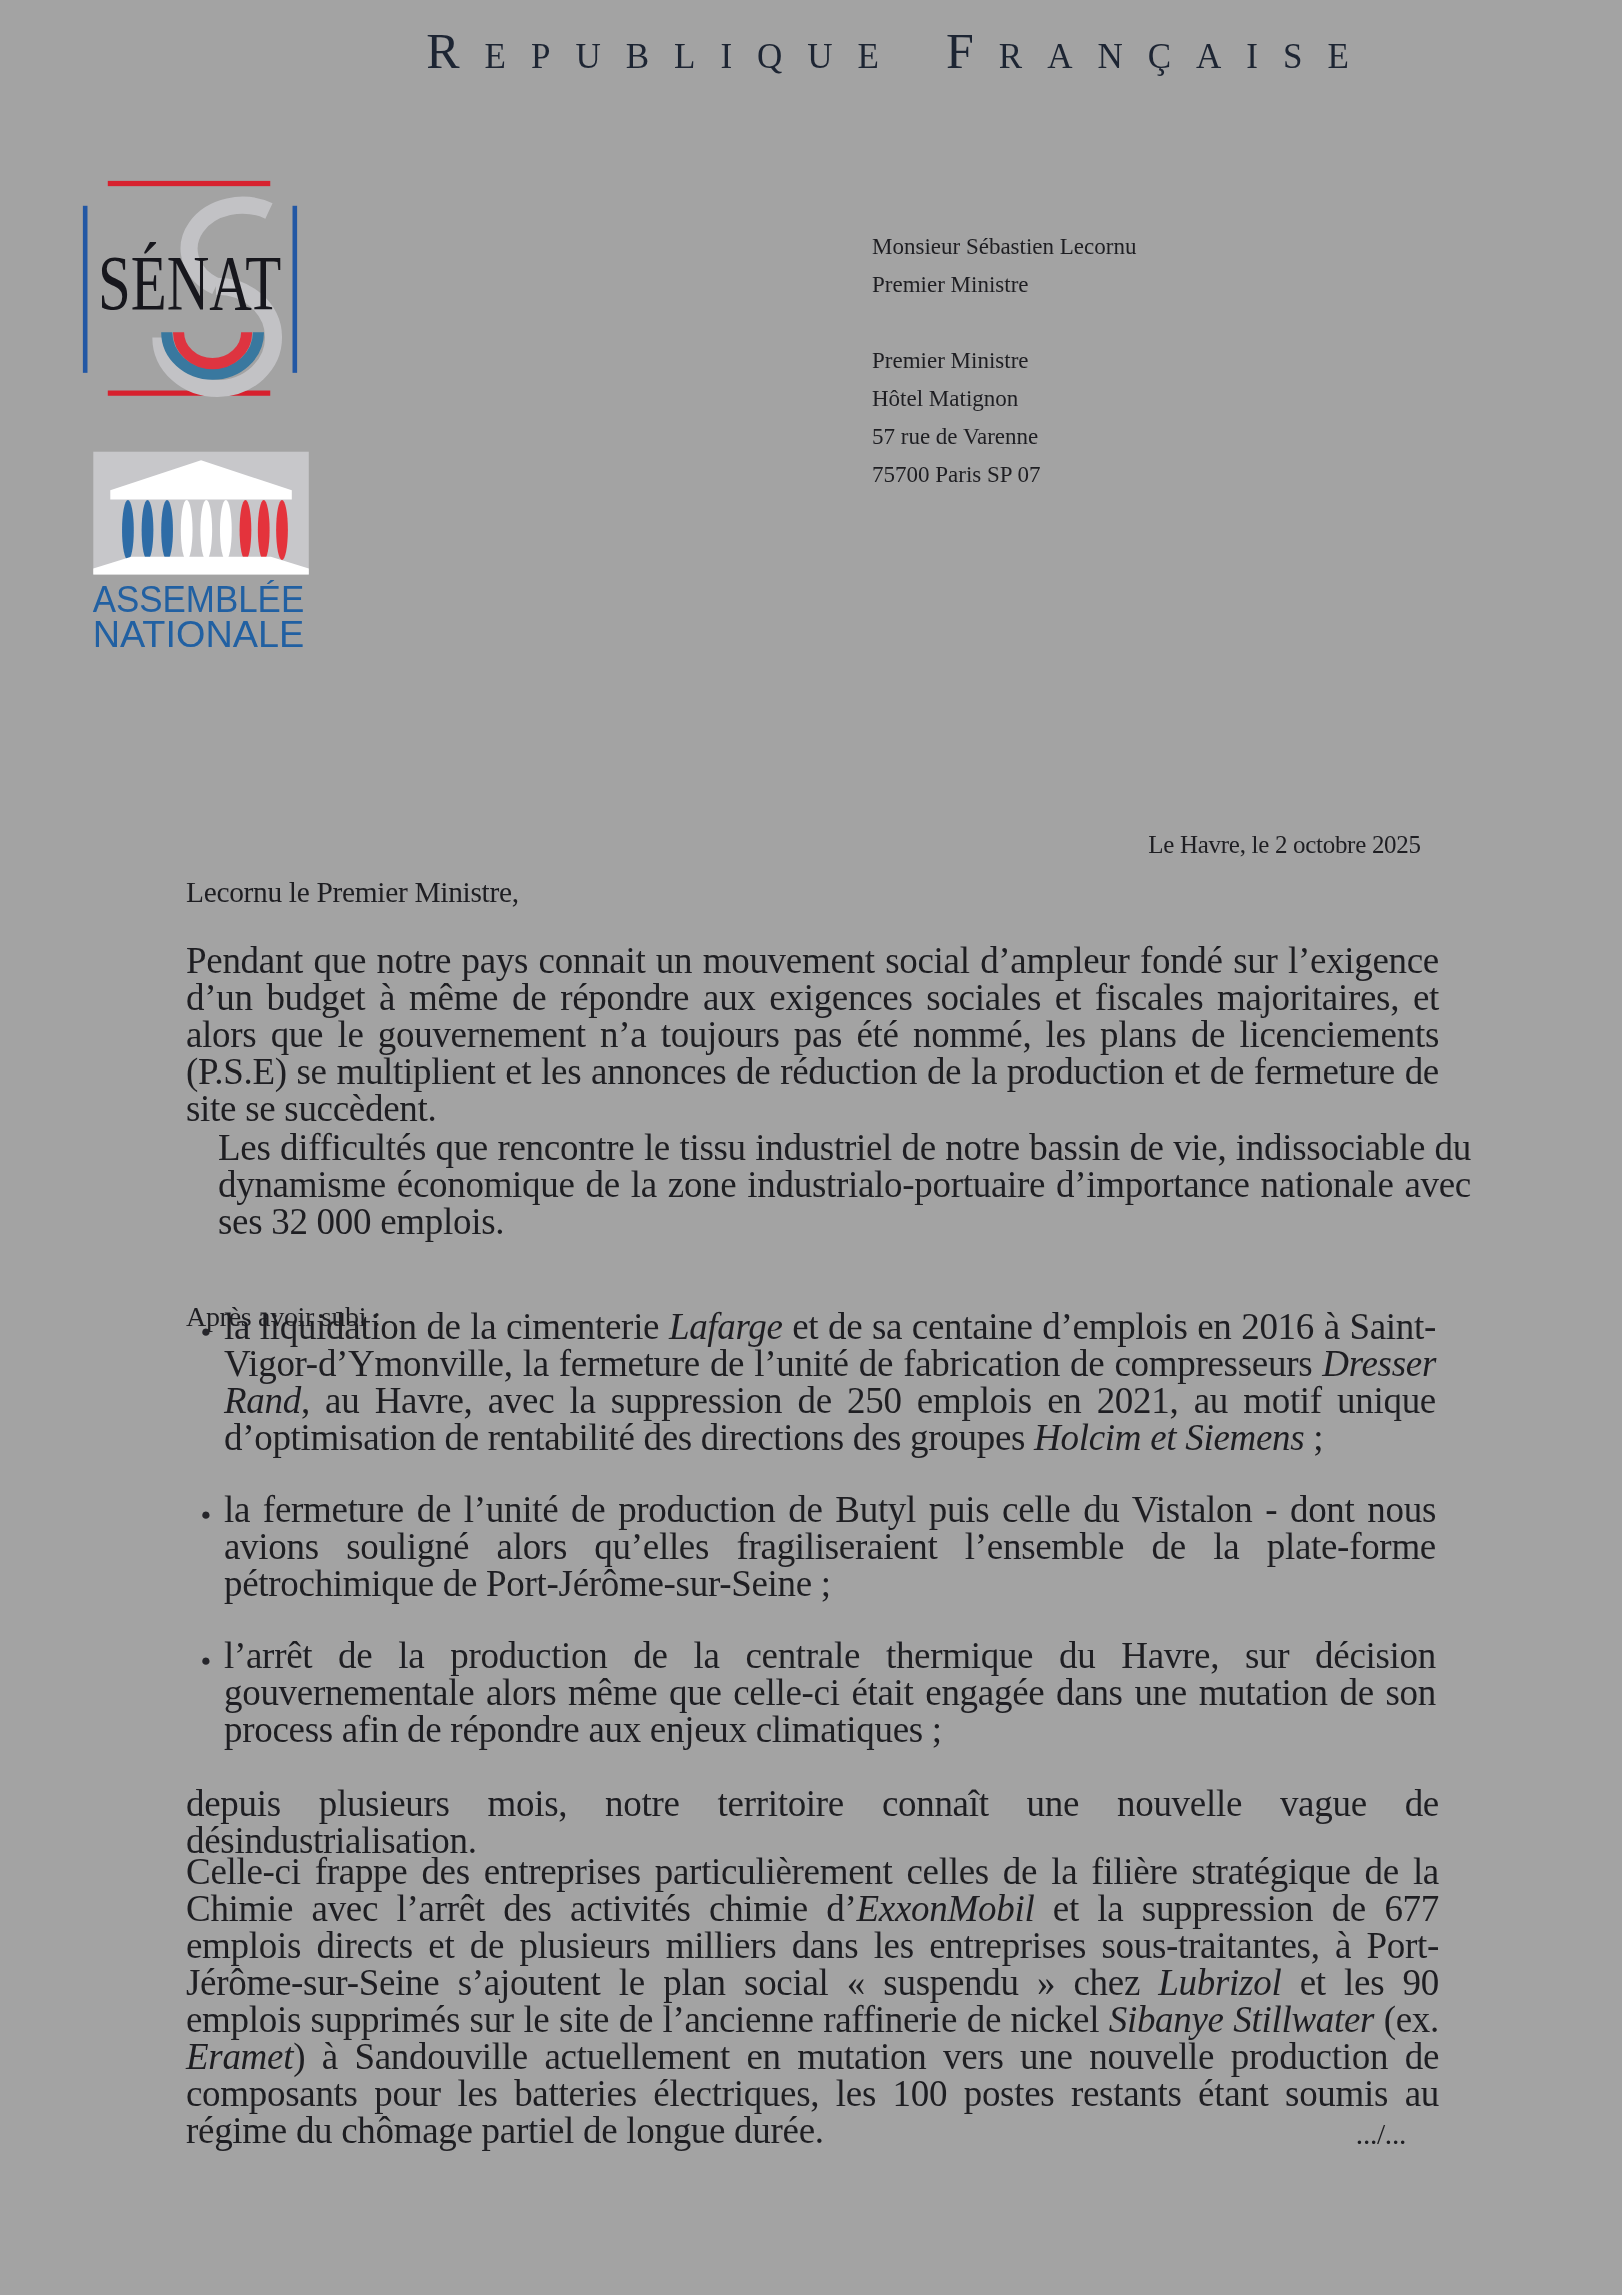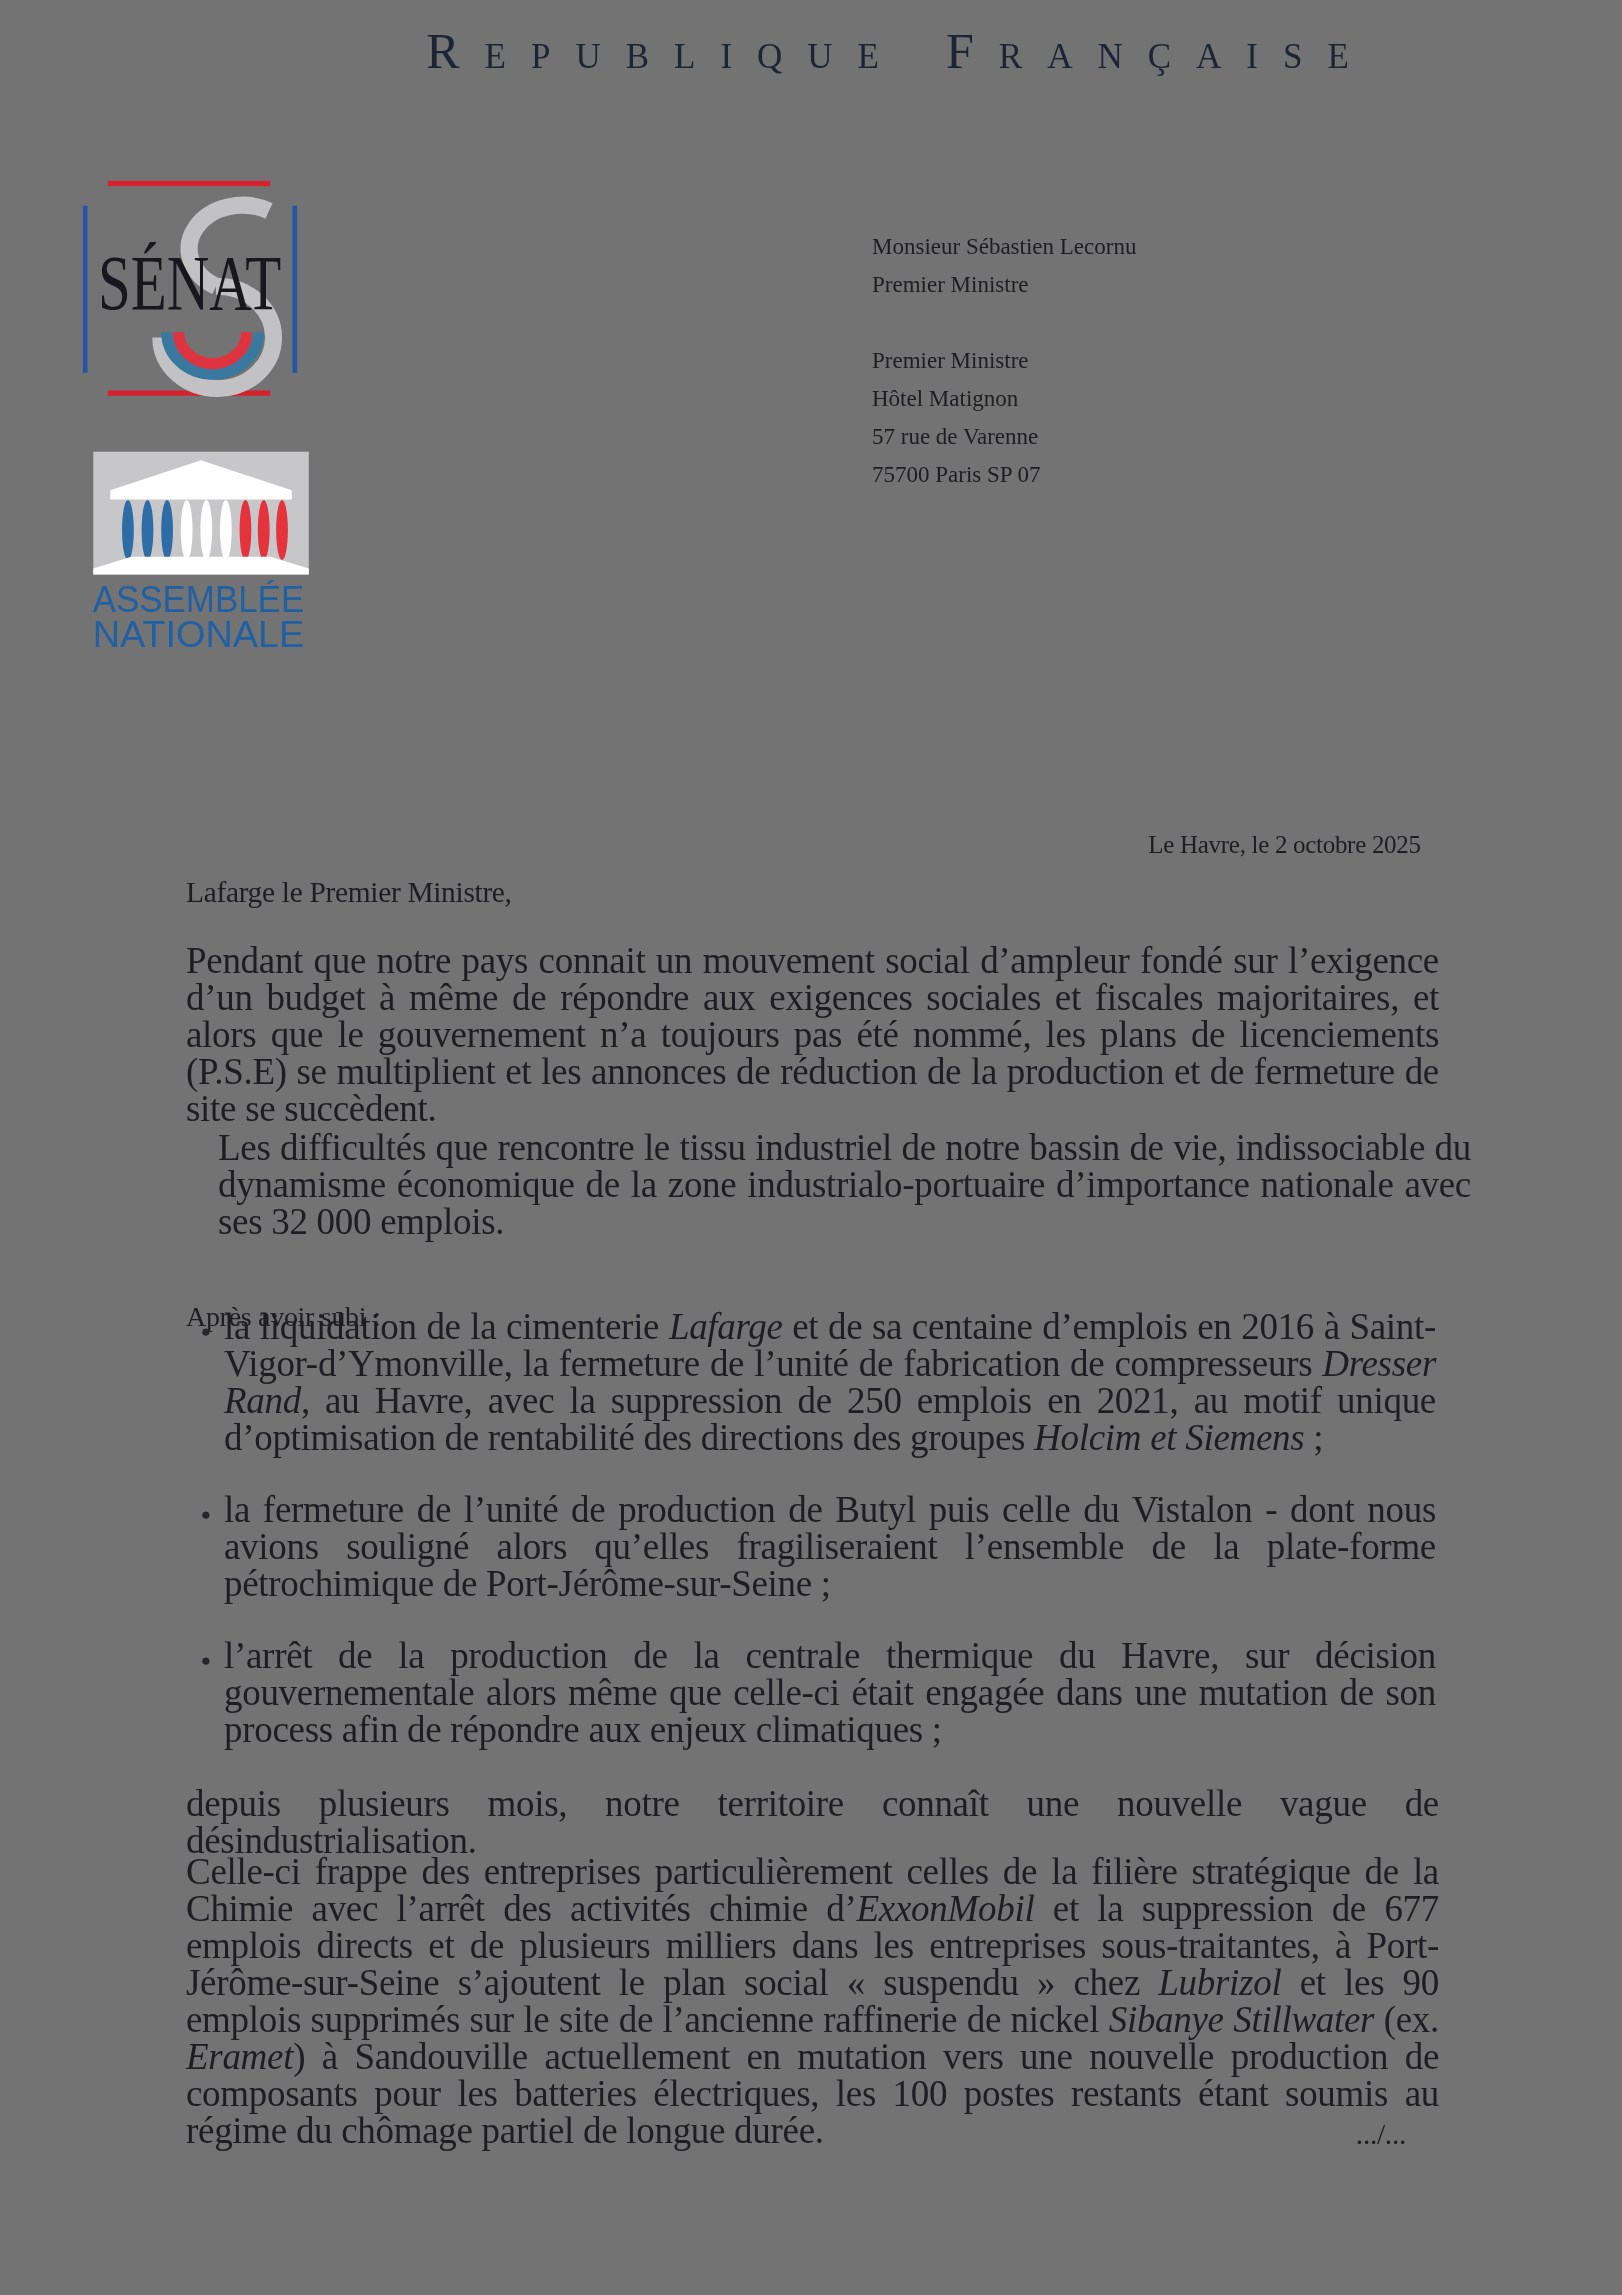--- a/index.html
+++ b/index.html
@@ -1,19 +1,19 @@
 <!DOCTYPE html>
 <html lang="fr" style="font-size:10.5px"><head>
 <meta charset="utf-8">
 <style>
   html,body{margin:0;padding:0;background:#e8e8e8;}
   .page{
     position:relative;
     width:1623px;height:2295px;
-    background:#737373;
+    background:#a3a3a3;
     font-family:"Liberation Serif","DejaVu Serif",serif;
     color:#1e1e22;
     overflow:hidden;
   }
   
   .rf-header{
     position:absolute;top:22px;left:177px;width:1446px;
     text-align:center;
     font-size:35px;letter-spacing:25px;
     color:#1d2533;white-space:nowrap;
@@ -101,21 +101,21 @@
     <div class="spacer"></div>
     <div>Premier Ministre</div>
     <div>Hôtel Matignon</div>
     <div>57 rue de Varenne</div>
     <div>75700 Paris SP 07</div>
   </div>
 
 
   <div class="block dateline">Le Havre, le 2 octobre 2025</div>
 
-  <div class="block salutation">Lafarge le Premier Ministre,</div>
+  <div class="block salutation">Lecornu le Premier Ministre,</div>
 
   <div class="block p1">Pendant que notre pays connait un mouvement social d’ampleur fondé sur l’exigence d’un budget à même de répondre aux exigences sociales et fiscales majoritaires, et alors que le gouvernement n’a toujours pas été nommé, les plans de licenciements (P.S.E) se multiplient et les annonces de réduction de la production et de fermeture de site se succèdent.</div>
   <div class="block p2">Les difficultés que rencontre le tissu industriel de notre bassin de vie, indissociable du dynamisme économique de la zone industrialo-portuaire d’importance nationale avec ses 32 000 emplois.</div>
   <div class="block apres">Après avoir subi :</div>
 
   <div class="block bullets">
     <ul>
       <li><span>la liquidation de la cimenterie </span><span style="font-style: italic;">Lafarge</span><span> et de sa centaine d’emplois en 2016 à Saint-Vigor-d’Ymonville, la fermeture de l’unité de fabrication de compresseurs </span><span style="font-style: italic;">Dresser Rand</span><span>, au Havre, avec la suppression de 250 emplois en 2021, au motif unique d’optimisation de rentabilité des directions des groupes </span><span style="font-style: italic;">Holcim et Siemens</span><span> ;</span></li>
       <li><span>la fermeture de l’unité de production de Butyl puis celle du Vistalon - dont nous avions souligné alors qu’elles fragiliseraient l’ensemble de la plate-forme pétrochimique de Port-Jérôme-sur-Seine ;</span></li>
       <li><span>l’arrêt de la production de la centrale thermique du Havre, sur décision gouvernementale alors même que celle-ci était engagée dans une mutation de son process afin de répondre aux enjeux climatiques ;</span></li>

